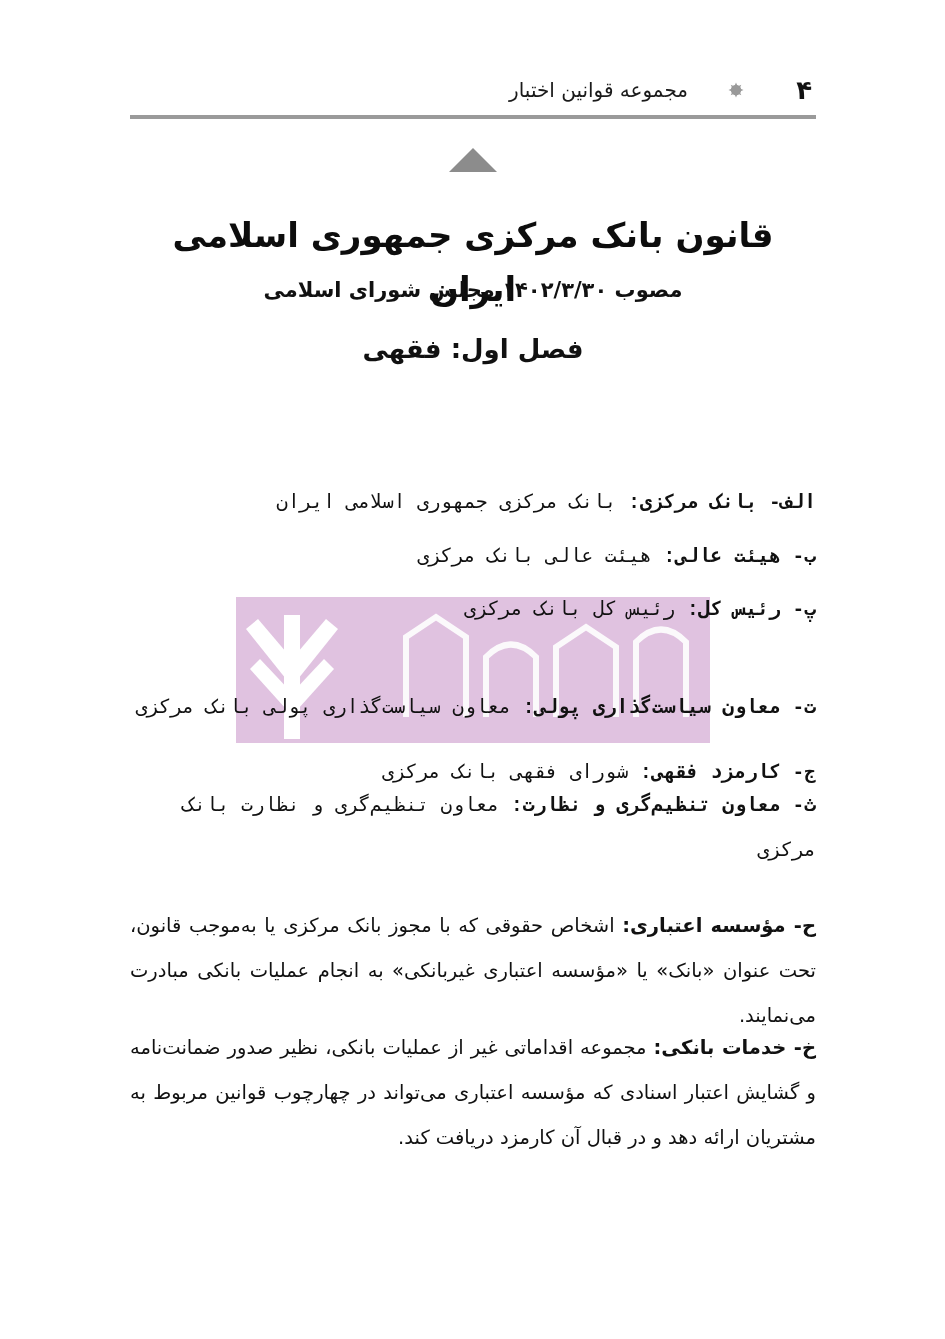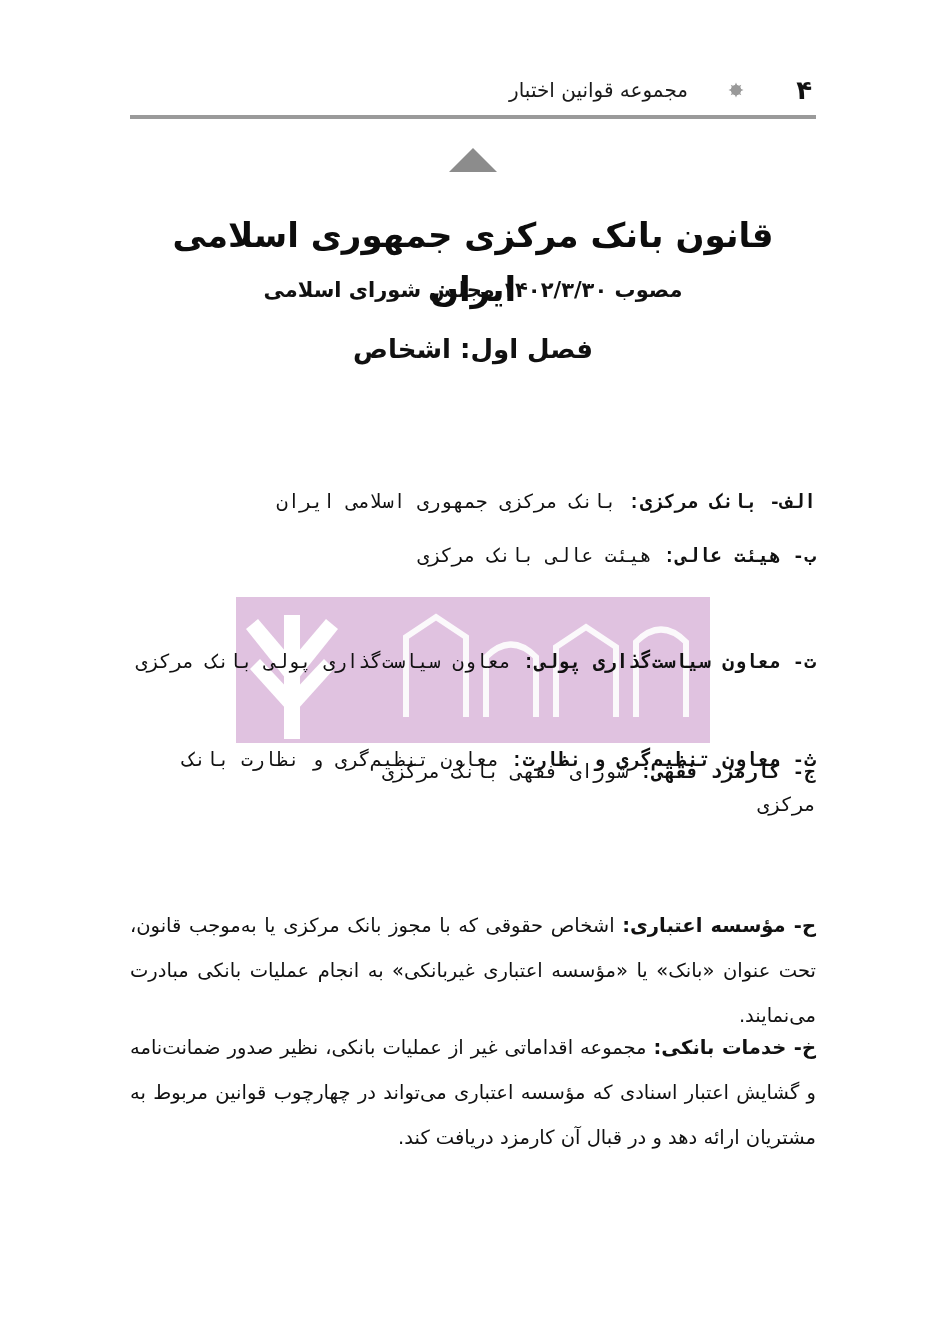--- a/index.html
+++ b/index.html
@@ -167,21 +167,21 @@
       </svg>
     </span>
     <span class="book-title">مجموعه قوانین اختبار</span>
   </div>
 
   <div class="header-rule"></div>
   <div class="triangle"></div>
 
   <div class="law-title">قانون بانک مرکزی جمهوری اسلامی ایران</div>
   <div class="law-subtitle">مصوب ۱۴۰۲/۳/۳۰ مجلس شورای اسلامی</div>
-  <div class="chapter-title">فصل اول: اشخاص</div>
+  <div class="chapter-title">فصل اول: فقهی</div>
 
 
   <div class="body-block single-line" style="top:481px;">
     <span class="term">الف- بانک مرکزی:</span><span class="def"> بانک مرکزی جمهوری اسلامی ایران</span>
   </div>
 
   <div class="body-block single-line" style="top:535px;">
     <span class="term">ب- هیئت عالی:</span><span class="def"> هیئت عالی بانک مرکزی</span>
   </div>
 
@@ -200,20 +200,23 @@
 
       <g fill="none" stroke="#ffffff" stroke-width="6" opacity="0.9">
         <path d="M170 120 L170 40 L200 20 L230 40 L230 120"></path>
         <path d="M250 120 L250 60 Q275 35 300 60 L300 120"></path>
         <path d="M320 120 L320 50 L350 30 L380 50 L380 120"></path>
         <path d="M400 120 L400 45 Q425 20 450 45 L450 120"></path>
       </g>
     </svg>
   </div>
 
+  <div class="body-block single-line content-layer" style="top:588px;">
+    <span class="term">پ- رئیس کل:</span><span class="def"> رئیس کل بانک مرکزی</span>
+  </div>
 
   <div class="body-block single-line content-layer" style="top:641px;">
     <span class="term">ت- معاون سیاست‌گذاری پولی:</span><span class="def"> معاون سیاست‌گذاری پولی بانک مرکزی</span>
   </div>
 
   <div class="body-block single-line content-layer" style="top:694px;">
     <span class="term">ث- معاون تنظیم‌گری و نظارت:</span><span class="def"> معاون تنظیم‌گری و نظارت بانک مرکزی</span>
   </div>
 
   <div class="body-block single-line" style="top:751px;">

